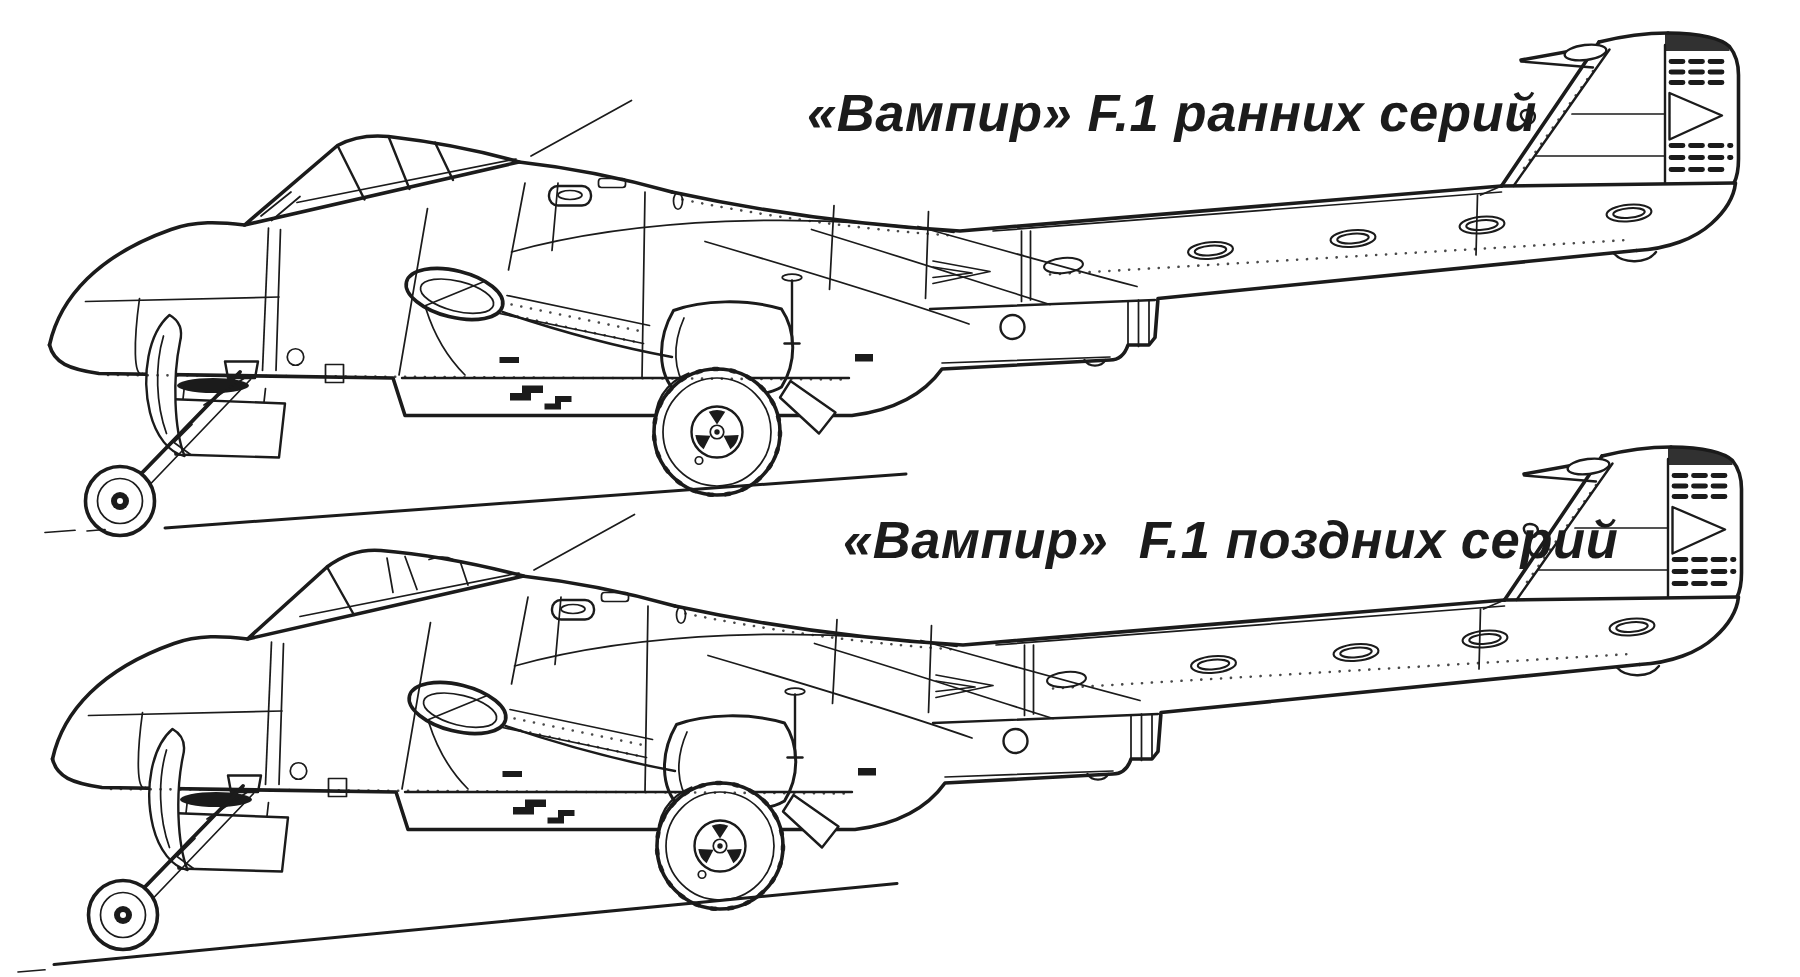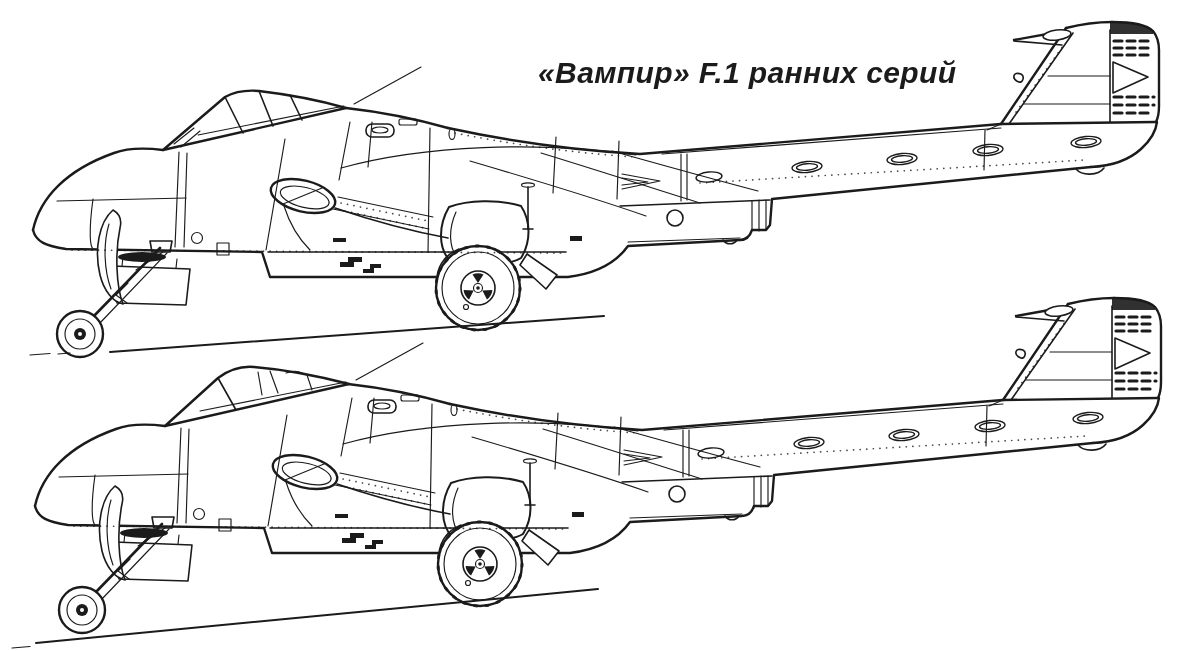--- a/index.html
+++ b/index.html
@@ -10,21 +10,21 @@
   svg .ln  { fill:none; stroke:var(--ink); stroke-linecap:round; stroke-linejoin:round; }
   svg .o   { stroke-width:2.4; }   
   svg .m   { stroke-width:1.6; }   
   svg .t   { stroke-width:1.15; }  
   svg .h   { stroke-width:3.2; }   
   svg .fillp { fill:var(--paper); }
   svg .ink { fill:var(--ink); stroke:none; }
   svg .dots{ stroke-width:1.7; stroke-dasharray:0.1 6.5; stroke-linecap:round; opacity:.8; }
   svg .tread{ stroke-dasharray:2.5 9; stroke-width:3; opacity:.9; }
   .variant-label { position:absolute; color:var(--ink); font-weight:700; font-style:italic;
-                   font-size:30px; letter-spacing:.4px; white-space:pre; }
+                   font-size:35px; letter-spacing:.4px; white-space:pre; }
   .label-early { left:538px; top:56px; }
   .label-late  { left:562px; top:341px; }
 </style>
 </head>
 <body>
 
 <div class="page">
 
   <svg class="figure-svg" width="1200" height="651" viewBox="0 0 1200 651">
     <defs>
@@ -229,14 +229,15 @@
       <use href="#canopy-late"></use>
     </g>
     <g>
       <path class="ln" stroke-width="2" d="M36 643 L598 589"></path>
       <path class="ln t" d="M12 648 l18 -1.5"></path>
     </g>
   </svg>
 
   <div class="variant-label label-early">«Вампир» F.1 ранних серий</div>
 
+  <div class="variant-label label-late">«Вампир»  F.1 поздних серий</div>
 
 </div>
 
 </body></html>

